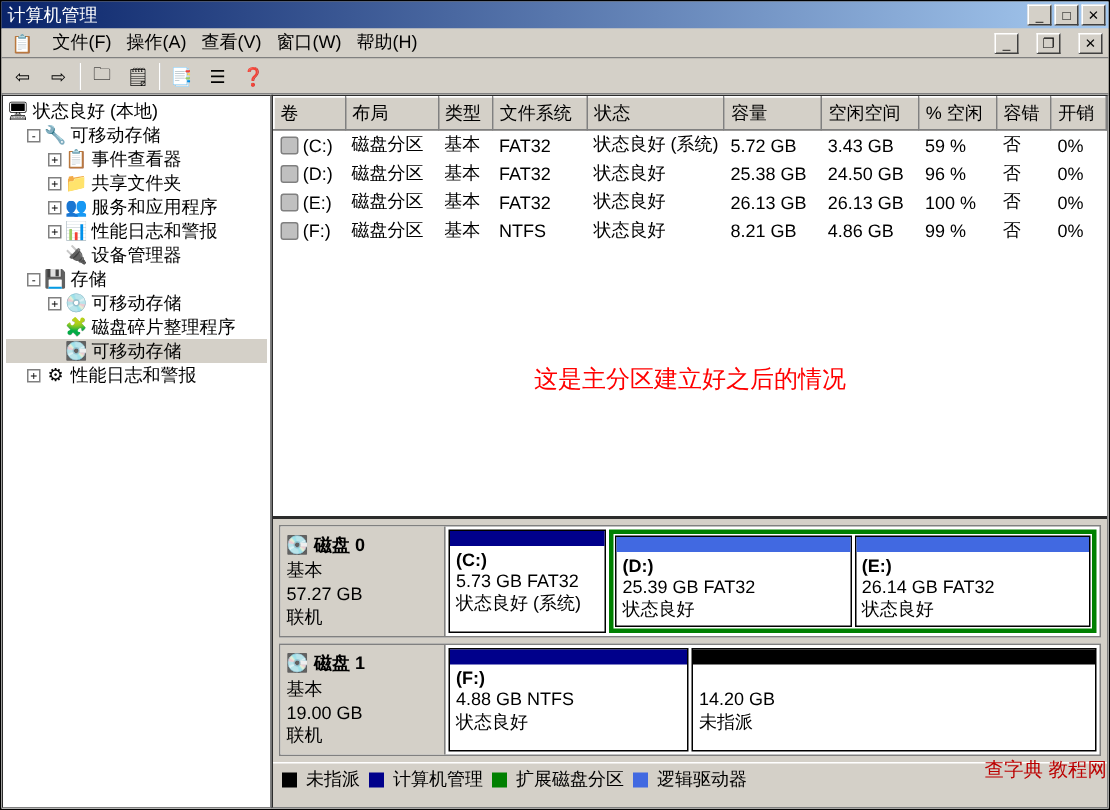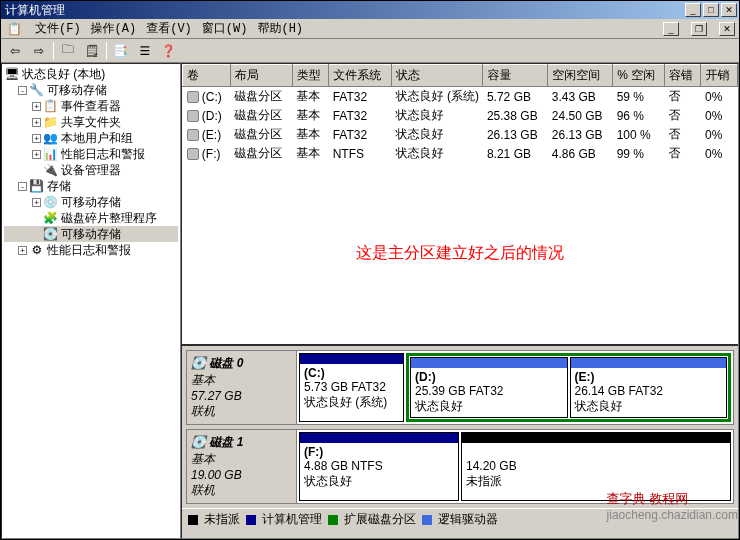--- a/index.html
+++ b/index.html
@@ -2,41 +2,41 @@
 <html><head>
 <meta charset="utf-8">
 <style>
 *{margin:0;padding:0;box-sizing:border-box;font-family:"SimSun","宋体",sans-serif;font-size:12px;}
 body{background:#d4d0c8;width:740px;height:540px;overflow:hidden;position:relative;}
 .window{width:740px;height:540px;display:flex;flex-direction:column;border:1px solid #000;}
 .titlebar{background:linear-gradient(to right,#0a246a,#a6caf0);height:18px;display:flex;align-items:center;padding:0 2px;color:#fff;}
 .titlebar span{flex:1;padding-left:2px;}
 .tbtn{width:16px;height:14px;background:#d4d0c8;border:1px solid;border-color:#fff #404040 #404040 #fff;margin-left:2px;display:flex;align-items:center;justify-content:center;font-size:9px;color:#000;}
 .menubar{background:#d4d0c8;height:20px;display:flex;align-items:center;padding:0 4px;gap:10px;border-bottom:1px solid #808080;}
-.menubar .mi{cursor:default;font-family:Liberation Mono, monospace;}
+.menubar .mi{cursor:default;}
 .toolbar{background:#d4d0c8;height:24px;display:flex;align-items:center;padding:0 4px;gap:4px;border-bottom:1px solid #808080;}
 .tbicon{width:20px;height:20px;display:flex;align-items:center;justify-content:center;}
 .sep{width:1px;height:18px;background:#808080;border-right:1px solid #fff;}
 .body{flex:1;display:flex;background:#fff;overflow:hidden;}
 .tree{width:180px;background:#fff;border:1px inset #808080;overflow:auto;padding:2px;}
 .tnode{white-space:nowrap;line-height:16px;display:flex;align-items:center;}
 .tnode .pm{width:9px;height:9px;border:1px solid #808080;display:inline-flex;align-items:center;justify-content:center;margin-right:2px;font-size:8px;line-height:7px;background:#fff;}
 .tnode .ic{width:16px;height:16px;display:inline-flex;align-items:center;justify-content:center;margin-right:2px;}
 .selected{background:#d4d0c8;}
 .indent1{padding-left:14px;}.indent2{padding-left:28px;}
 .right{flex:1;display:flex;flex-direction:column;border:1px inset #808080;}
 .volumes{height:280px;background:#fff;overflow:auto;}
 table.vtab{width:100%;border-collapse:collapse;}
 table.vtab th{background:#d4d0c8;border:1px solid;border-color:#fff #808080 #808080 #fff;padding:2px 4px;text-align:left;font-weight:normal;}
 table.vtab td{padding:1px 4px;white-space:nowrap;}
 .dicon{width:12px;height:12px;display:inline-block;background:#c0c0c0;border:1px solid #808080;border-radius:2px;vertical-align:middle;}
 .annotation{color:#f00;font-family:Liberation Sans, sans-serif;font-size:16px;text-align:center;margin-top:80px;}
 .disks{flex:1;background:#d4d0c8;border-top:2px inset #808080;overflow:auto;}
 .diskrow{display:flex;border:1px solid #808080;margin:4px;background:#fff;}
-.diskhead{width:110px;padding:4px;background:#d4d0c8;border-right:1px solid #808080;font-style:italic;}
+.diskhead{width:110px;padding:4px;background:#d4d0c8;border-right:1px solid #808080;}
 .diskparts{flex:1;display:flex;padding:2px;gap:2px;}
 .part{border:1px solid #000;padding:2px 4px;}
 .ptop{height:10px;margin:-2px -4px 2px -4px;}
 .greenwrap{border:3px solid #008000;padding:1px;}
 .legend{display:flex;align-items:center;gap:6px;padding:2px 6px;background:#d4d0c8;border-top:1px solid #fff;}
 .lbox{width:10px;height:10px;display:inline-block;}
 .footer{position:absolute;bottom:16px;right:0;font-size:11px;color:#888;padding:2px;}
 </style>
 </head>
 <body>
@@ -88,21 +88,21 @@
           <span>事件查看器</span>
         </div>
       <div class="tnode indent2">
           <span class="pm">+</span>
           <span class="ic">📁</span>
           <span>共享文件夹</span>
         </div>
       <div class="tnode indent2">
           <span class="pm">+</span>
           <span class="ic">👥</span>
-          <span>本地用户和组</span>
+          <span>服务和应用程序</span>
         </div>
       <div class="tnode indent2">
           <span class="pm">+</span>
           <span class="ic">📊</span>
           <span>性能日志和警报</span>
         </div>
       <div class="tnode indent2">
           <span class="ic" style="margin-left:11px">🔌</span>
           <span>设备管理器</span>
         </div>
@@ -262,14 +262,13 @@
             <span>扩展磁盘分区</span>
           <span class="lbox" style="background:#4169e1"></span>
             <span>逻辑驱动器</span>
         </div>
       </div>
     </div>
   </div>
 </div>
 <div class="footer">
   <span style="color:#b00;font-size:13px">查字典 教程网</span><br>
-  <span>jiaocheng.chazidian.com</span>
 </div>
 
 </body></html>

